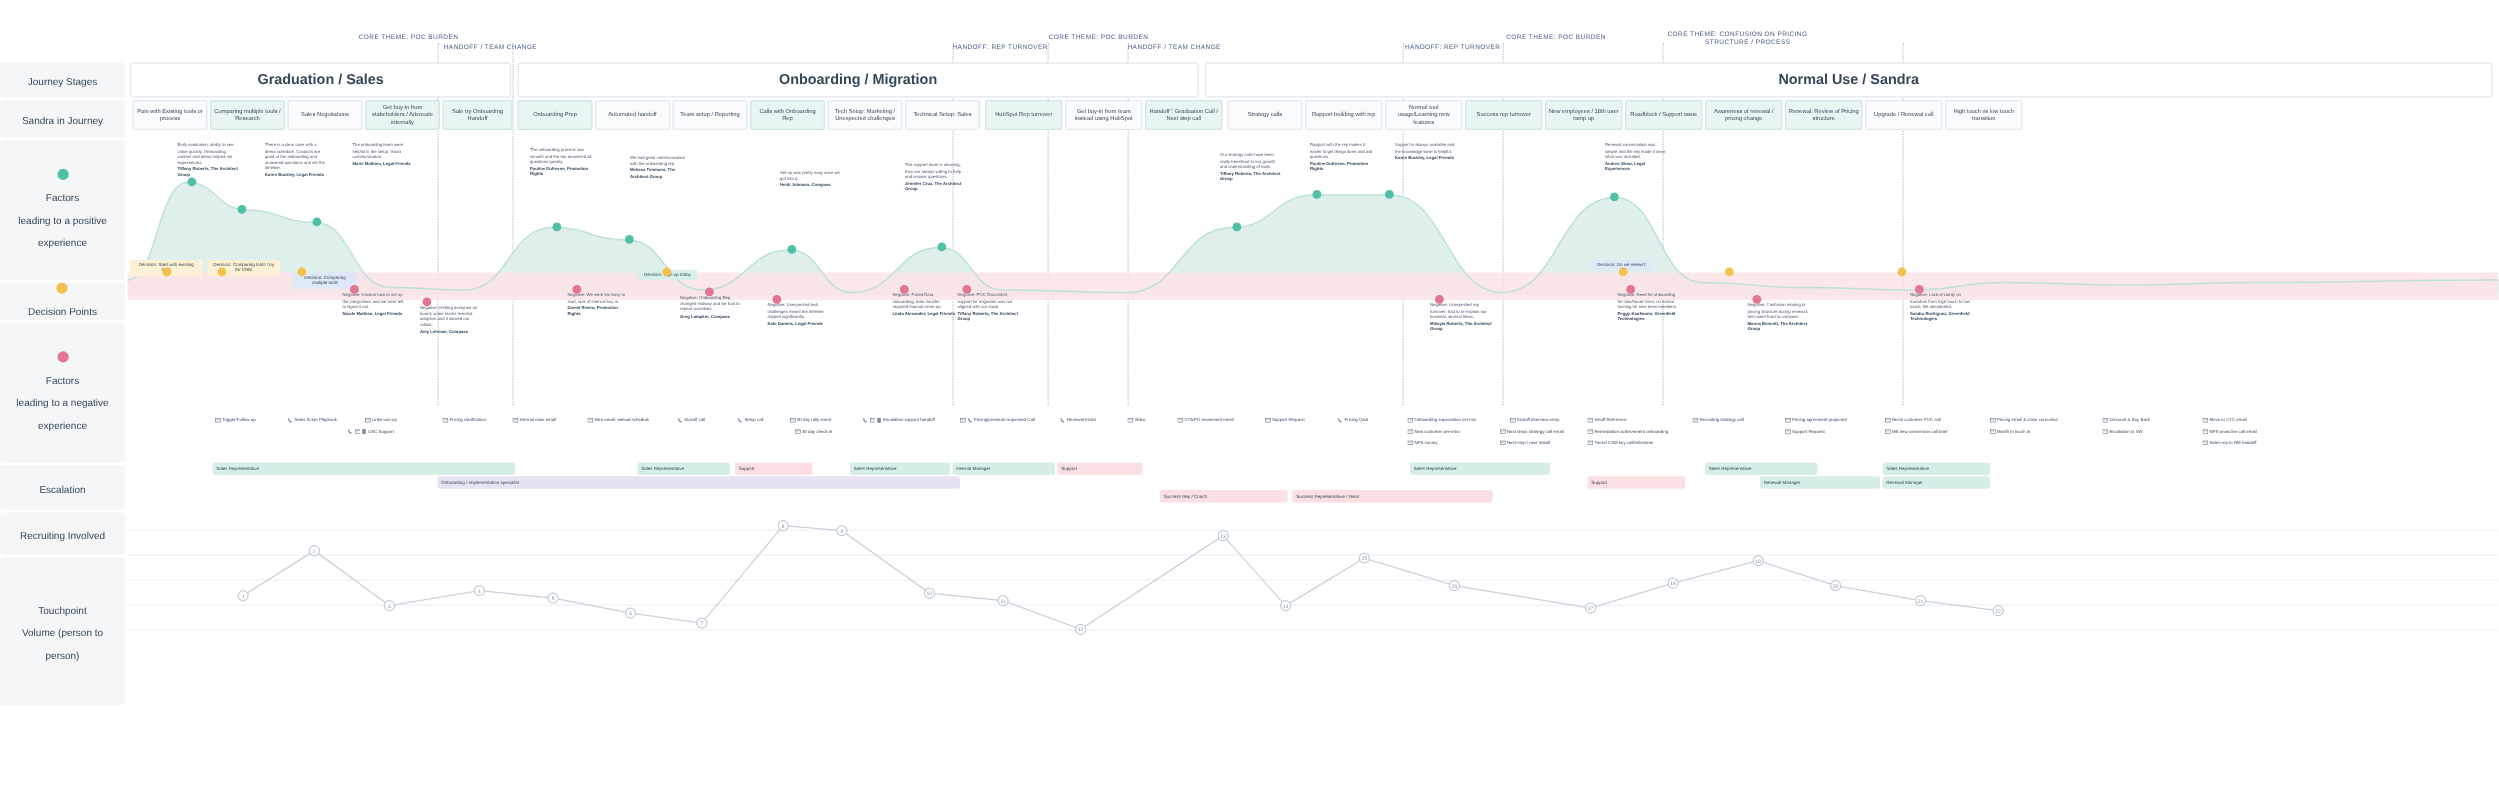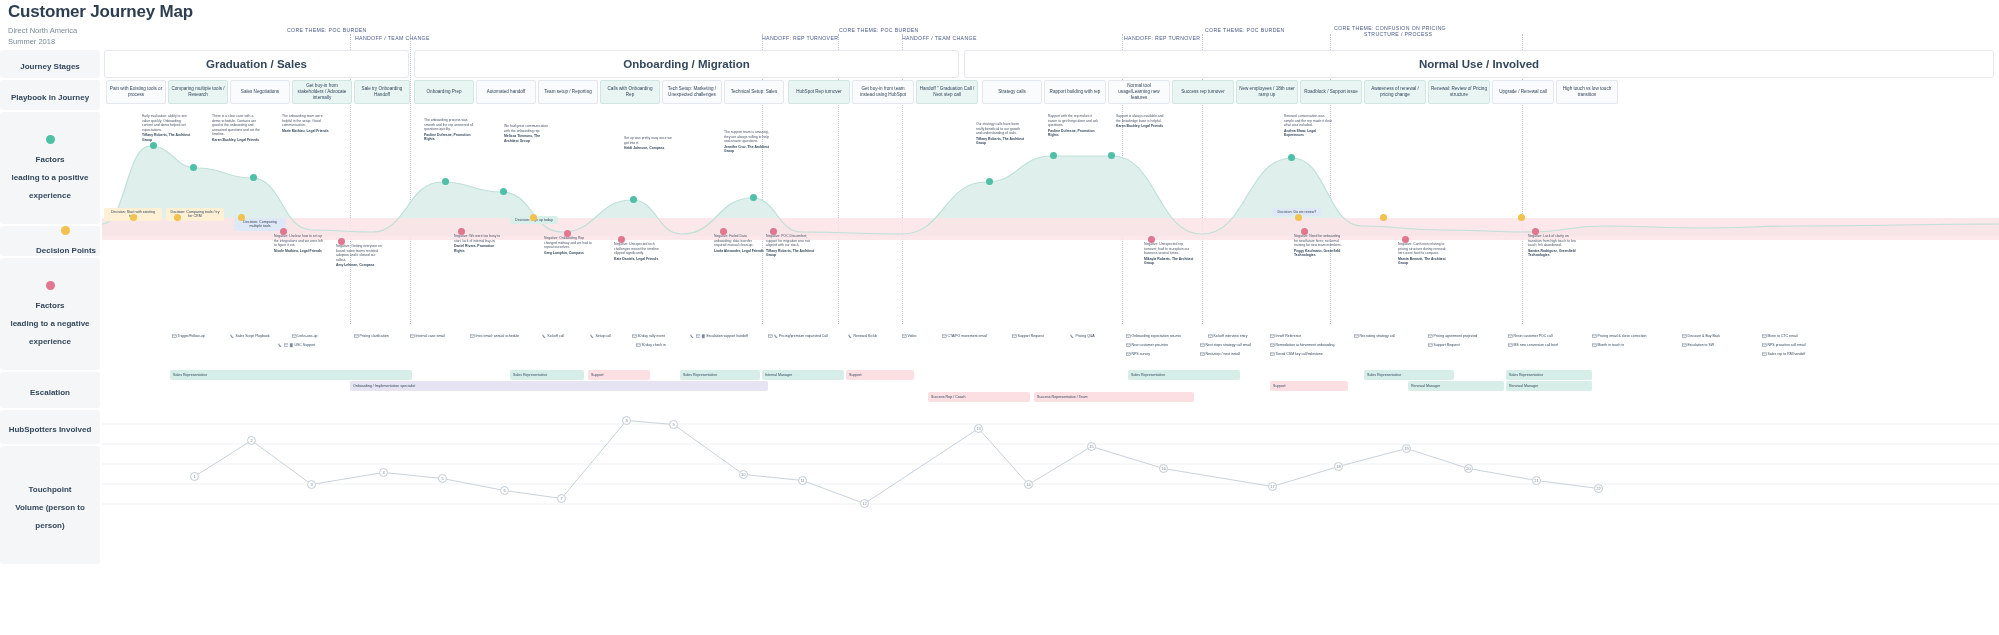--- a/index.html
+++ b/index.html
@@ -17,21 +17,21 @@
   .title { font-size:17px; font-weight:bold; color:#2d3e50; letter-spacing:-.2px; }
   .subtitle { font-size:7.5px; color:#7c8a9a; margin-top:3px; line-height:1.5; }
 
   
   .sidebar { position:absolute; left:0; top:50px; width:100px; }
   .side-row {
     background:#f4f6f8; border-radius:3px; margin-bottom:2px;
     display:flex; align-items:center; justify-content:center;
     text-align:center; padding:2px 4px;
   }
-  .side-row span.lbl { font-size:8px; font-weight:bold; color:#33475b; line-height:1.35; }
+  .side-row span.lbl { font-size:8px; font-weight:normal; color:#33475b; line-height:1.35; }
   .side-dot { width:9px; height:9px; border-radius:50%; margin:0 auto 4px; }
   .sd-green{background:#4fbfa8;} .sd-yellow{background:#f2c14e;} .sd-pink{background:#e2758f;}
 
   
   .canvas { position:absolute; left:102px; top:0px; width:1897px; height:635px; }
 
   
   .theme-note {
     position:absolute; font-size:5.2px; letter-spacing:.35px;
     color:#4a5a8a; white-space:pre; text-transform:uppercase;
@@ -101,49 +101,42 @@
     position:absolute; width:9px; height:9px; border-radius:50%;
     background:#fff; border:1px solid #c3ccd6;
     font-size:4px; color:#7c8a9a; display:flex; align-items:center; justify-content:center;
   }
 </style>
 </head>
 <body>
 
 <div id="root">
 
-  <div class="title-block">
-    <div class="title">Customer Journey Map</div>
-    <div class="subtitle">
-      <div>Direct North America</div>
-      <div>Summer 2018</div>
-    </div>
-  </div>
 
   <div class="sidebar" id="sidebar">
       <div class="side-row" style="height: 28px;">
         <div><span class="lbl">Journey Stages</span></div>
       </div>
       <div class="side-row" style="height: 30px;">
-        <div><span class="lbl">Playbook in Journey</span></div>
+        <div><span class="lbl">Sandra in Journey</span></div>
       </div>
       <div class="side-row" style="height: 112px;">
         <div><div class="side-dot sd-green"></div><span class="lbl">Factors<br>leading to a positive experience</span></div>
       </div>
-      <div class="side-row" style="height: 30px; justify-content: flex-end;">
+      <div class="side-row" style="height: 30px;">
         <div><div class="side-dot sd-yellow"></div><span class="lbl">Decision Points</span></div>
       </div>
       <div class="side-row" style="height: 112px;">
         <div><div class="side-dot sd-pink"></div><span class="lbl">Factors<br>leading to a negative experience</span></div>
       </div>
       <div class="side-row" style="height: 36px;">
         <div><span class="lbl">Escalation</span></div>
       </div>
       <div class="side-row" style="height: 34px;">
-        <div><span class="lbl">HubSpotters Involved</span></div>
+        <div><span class="lbl">Recruiting Involved</span></div>
       </div>
       <div class="side-row" style="height: 118px;">
         <div><span class="lbl">Touchpoint<br>Volume (person to person)</span></div>
       </div>
     </div>
 
   <div class="canvas">
     <div id="theme-notes">
         <div class="theme-note" style="left: 185px; top: 27px;">CORE THEME: POC BURDEN</div>
         <div class="theme-note" style="left: 253px; top: 35px;">HANDOFF / TEAM CHANGE</div>
@@ -167,21 +160,21 @@
         <div class="vline" style="left: 1420px; top: 34px; height: 290px;"></div>
       </div>
     <div id="stages">
         <div class="stage-band" style="left: 2px; width: 305px;">
           <div class="st-label">Graduation / Sales</div>
         </div>
         <div class="stage-band" style="left: 312px; width: 545px;">
           <div class="st-label">Onboarding / Migration</div>
         </div>
         <div class="stage-band" style="left: 862px; width: 1030px;">
-          <div class="st-label">Normal Use / Involved</div>
+          <div class="st-label">Normal Use / Sandra</div>
         </div>
       </div>
     <div id="moments">
         <div class="moment plain" style="left: 4px; width: 60px;">
           <span>Pain with Existing tools or process</span>
         </div>
         <div class="moment" style="left: 66px; width: 60px;">
           <span>Comparing multiple tools / Research</span>
         </div>
         <div class="moment plain" style="left: 128px; width: 60px;">

